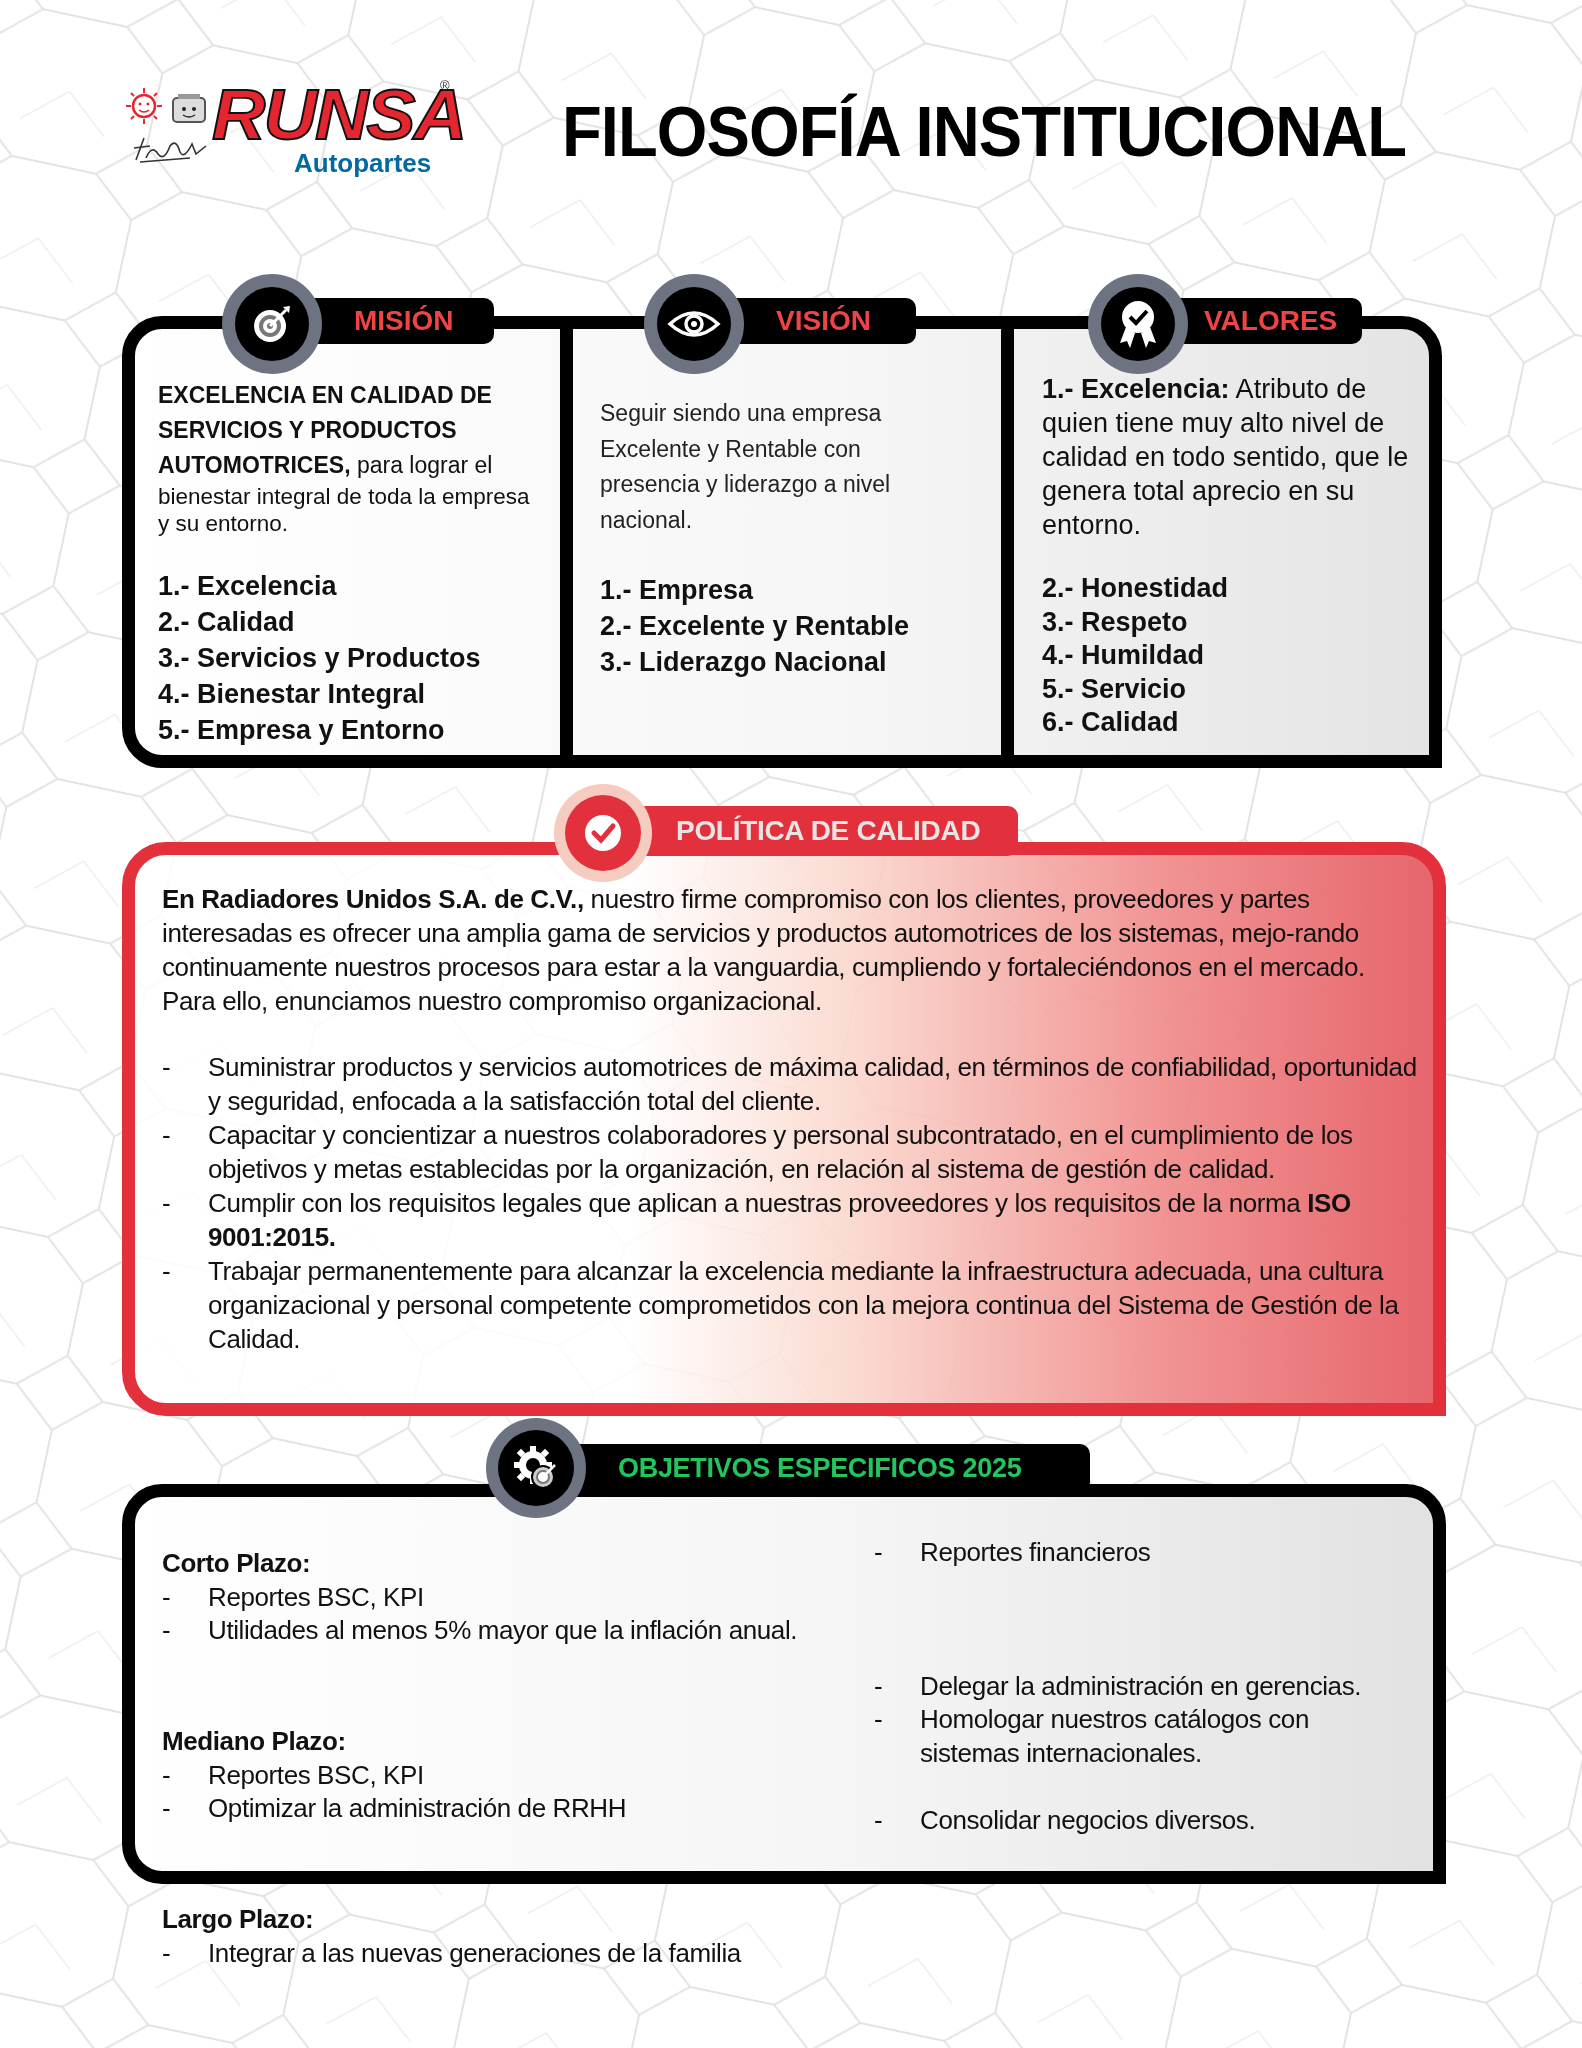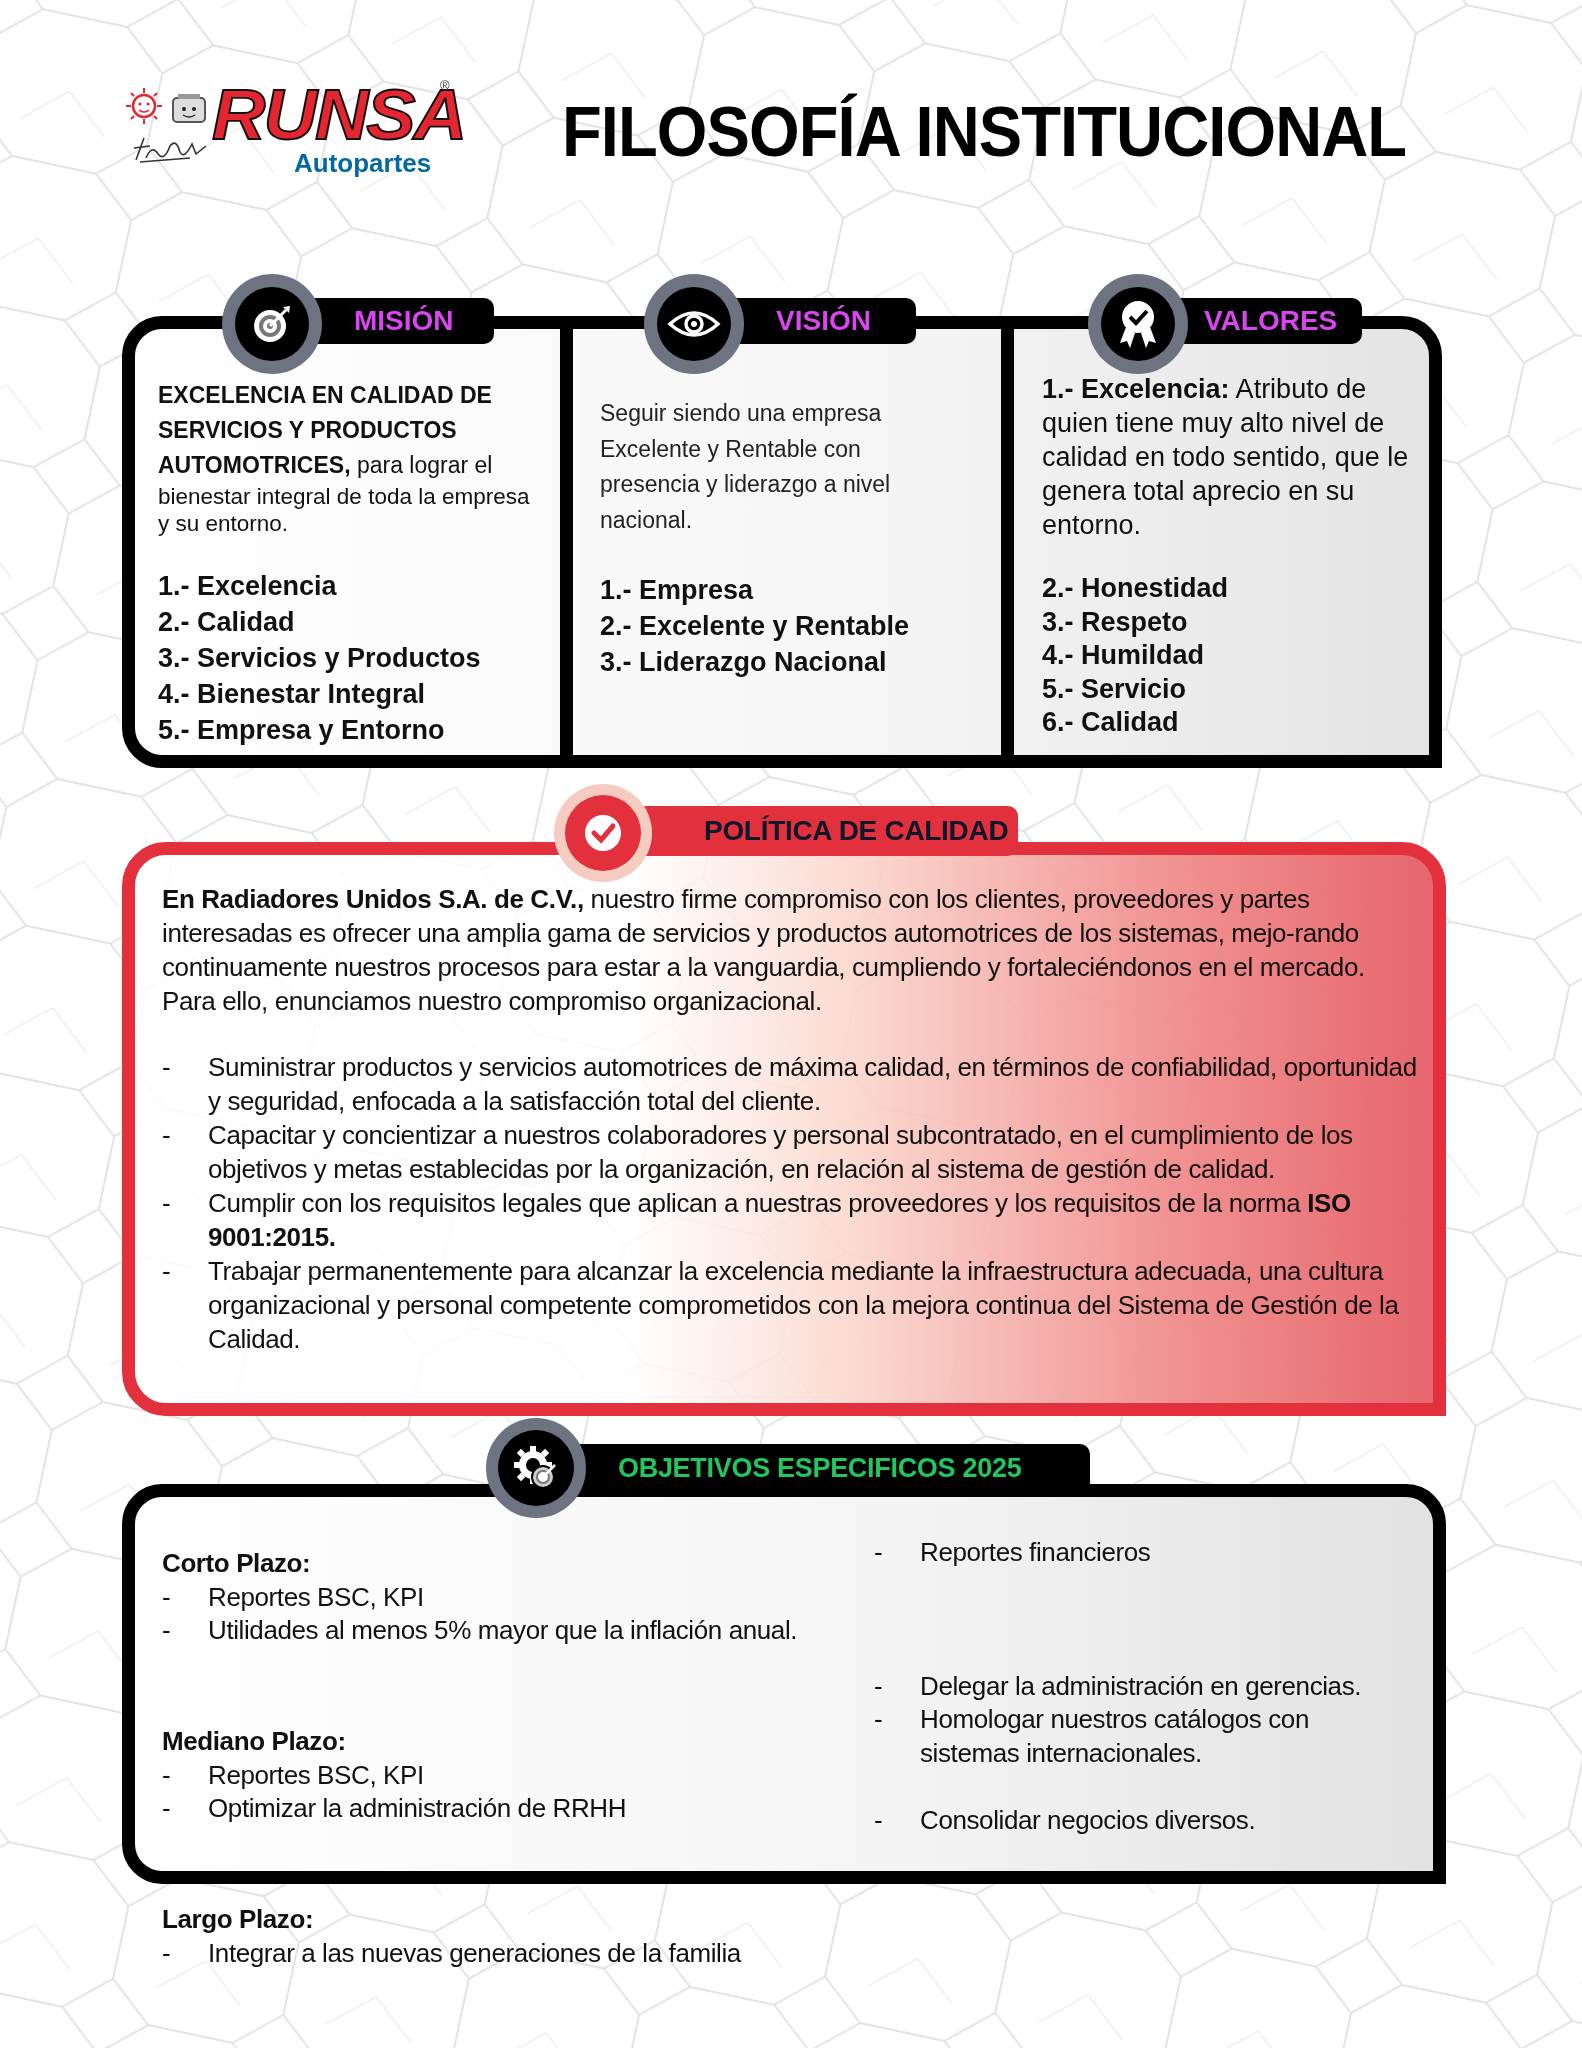--- a/index.html
+++ b/index.html
@@ -33,21 +33,21 @@
   
   .top-panel {
     left:122px; top:316px; width:1320px; height:452px;
     border:13px solid #000; border-radius:40px 40px 0 40px;
     box-sizing:border-box; overflow:hidden;
     background:linear-gradient(90deg, #ffffff 0%, #f6f6f6 55%, #e4e4e4 100%);
   }
   .col-divider { position:absolute; top:0; bottom:0; width:13px; background:#000; }
 
   .tab-pill {
-    position:absolute; height:46px; background:#000; color:#d946ef; font-weight:bold;
+    position:absolute; height:46px; background:#000; color:#ef4444; font-weight:bold;
     font-size:28px; line-height:46px; border-radius:0 10px 10px 0; padding-left:76px; box-sizing:border-box;
   }
   .icon-ring {
     position:absolute; width:100px; height:100px; border-radius:50%; background:#6d7381;
     display:flex; align-items:center; justify-content:center;
   }
   .icon-ring .inner {
     width:74px; height:74px; border-radius:50%; background:#000;
     display:flex; align-items:center; justify-content:center;
   }
@@ -61,23 +61,23 @@
   .vision-text { position:absolute; left:600px; top:396px; width:340px; font-size:23px; line-height:35.5px; color:#222; }
   .valores-text { position:absolute; left:1042px; top:372px; width:380px; font-size:27px; line-height:34px; color:#111; }
 
   
   .pol-panel {
     left:122px; top:842px; width:1324px; height:574px;
     border:13px solid #e3303d; border-radius:44px 44px 0 44px; box-sizing:border-box;
     background:linear-gradient(90deg, rgba(255,255,255,0.85) 0%, rgba(255,255,255,0.85) 38%, rgba(250,215,205,0.9) 55%, rgba(240,140,140,0.95) 80%, #e6666c 100%);
   }
   .pol-pill {
-    left:640px; top:806px; width:378px; height:50px; background:#e3303d; color:#0f172a;
+    left:640px; top:806px; width:378px; height:50px; background:#e3303d; color:#e5e5e5;
     font-size:28px; font-weight:bold; line-height:50px; border-radius:0 10px 10px 0;
-    padding-left:64px; box-sizing:border-box; letter-spacing:-0.3px;
+    padding-left:36px; box-sizing:border-box; letter-spacing:-0.3px;
   }
   .pol-ring {
     left:554px; top:784px; width:98px; height:98px; border-radius:50%; background:#f6cbc0;
     display:flex; align-items:center; justify-content:center;
   }
   .pol-ring .inner { width:76px; height:76px; border-radius:50%; background:#e3303d; display:flex; align-items:center; justify-content:center; }
 
   .pol-intro { left:162px; top:882px; width:1250px; font-size:26px; line-height:34px; color:#111; letter-spacing:-0.4px; }
   .pol-intro b { font-weight:bold; }
   .pol-list { left:162px; top:1050px; width:1260px; font-size:26px; line-height:34px; color:#111; letter-spacing:-0.4px; }

